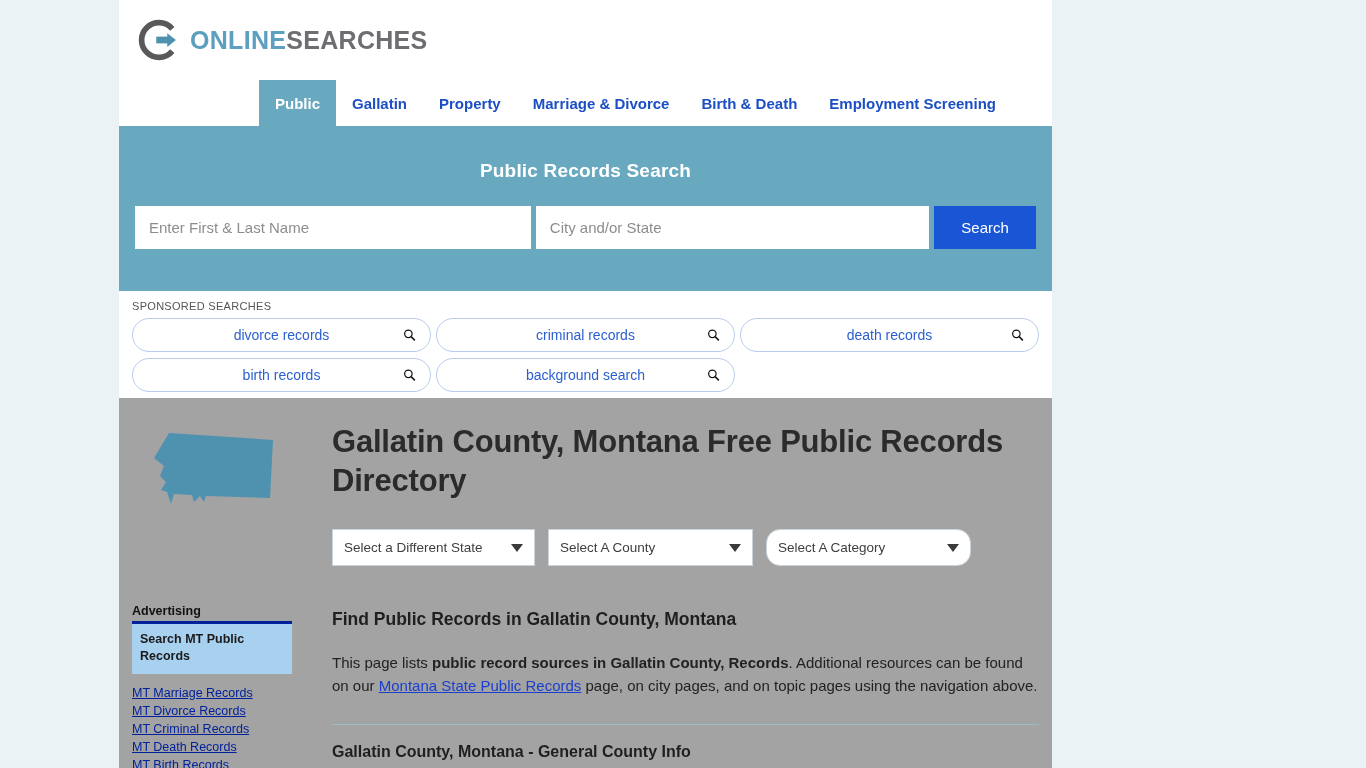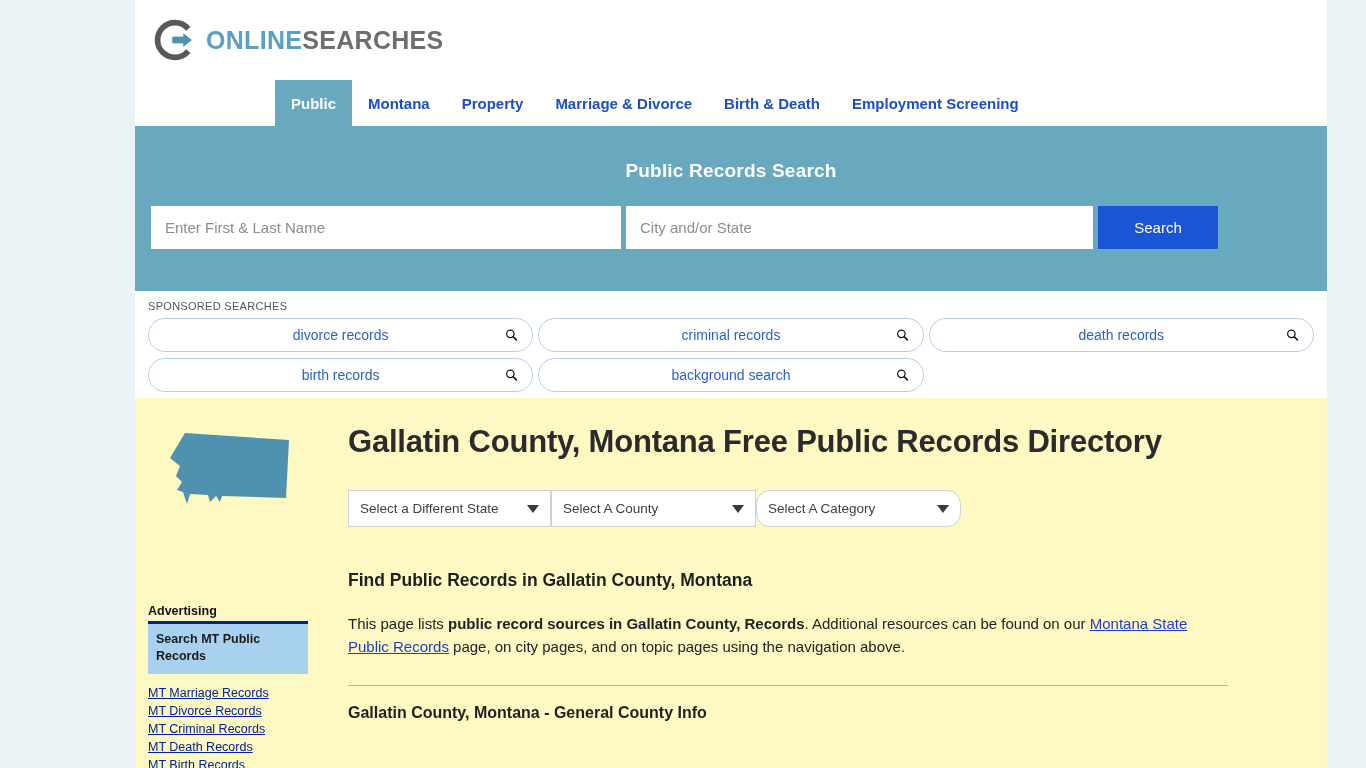--- a/index.html
+++ b/index.html
@@ -12,25 +12,25 @@
     font-family: "Liberation Sans", sans-serif;
   }
   .page-wrap {
     position: relative;
     width: 1366px;
     height: 768px;
     background: #eaf2f5;
   }
   .site {
     position: absolute;
-    left: 135px;
+    left: 119px;
     top: 0;
-    width: 1192px;
+    width: 933px;
     height: 768px;
-    background: #fef9c3;
+    background: #a3a3a3;
     overflow: hidden;
   }
 
   
   .header {
     height: 80px;
     background: #ffffff;
     position: relative;
   }
   .logo {
@@ -224,20 +224,21 @@
     margin: 0;
     font-size: 31px;
     line-height: 1.26;
     font-weight: bold;
     color: #2b2b2b;
     letter-spacing: -0.2px;
     max-width: 830px;
   }
   .selectors {
     display: flex;
+    gap: 13px;
     margin-top: 29px;
   }
   .sel {
     position: relative;
     height: 37px;
     border: 1px solid #c9d3d9;
     background: #ffffff;
     display: flex;
     align-items: center;
     padding: 0 34px 0 11px;
@@ -302,21 +303,21 @@
         <path d="M24 5 A19 19 0 0 1 38.5 11.8" fill="none" stroke="#58595b" stroke-width="6.2"></path>
         <rect x="21" y="20.3" width="13" height="7.4" fill="#4f92b0"></rect>
         <path d="M33 16.5 L42.5 24 L33 31.5 Z" fill="#4f92b0"></path>
       </svg>
       <span class="logo-text"><span class="logo-online">ONLINE</span><span class="logo-searches">SEARCHES</span></span>
     </div>
   </div>
 
   <div class="navbar">
     <a class="tab active">Public</a>
-    <a class="tab">Montana</a>
+    <a class="tab">Gallatin</a>
     <a class="tab">Property</a>
     <a class="tab">Marriage &amp; Divorce</a>
     <a class="tab">Birth &amp; Death</a>
     <a class="tab">Employment Screening</a>
   </div>
 
   <div class="hero">
     <div class="hero-title">Public Records Search</div>
     <div class="hero-form">
       <input id="name-field" type="text" placeholder="Enter First &amp; Last Name" style="">

